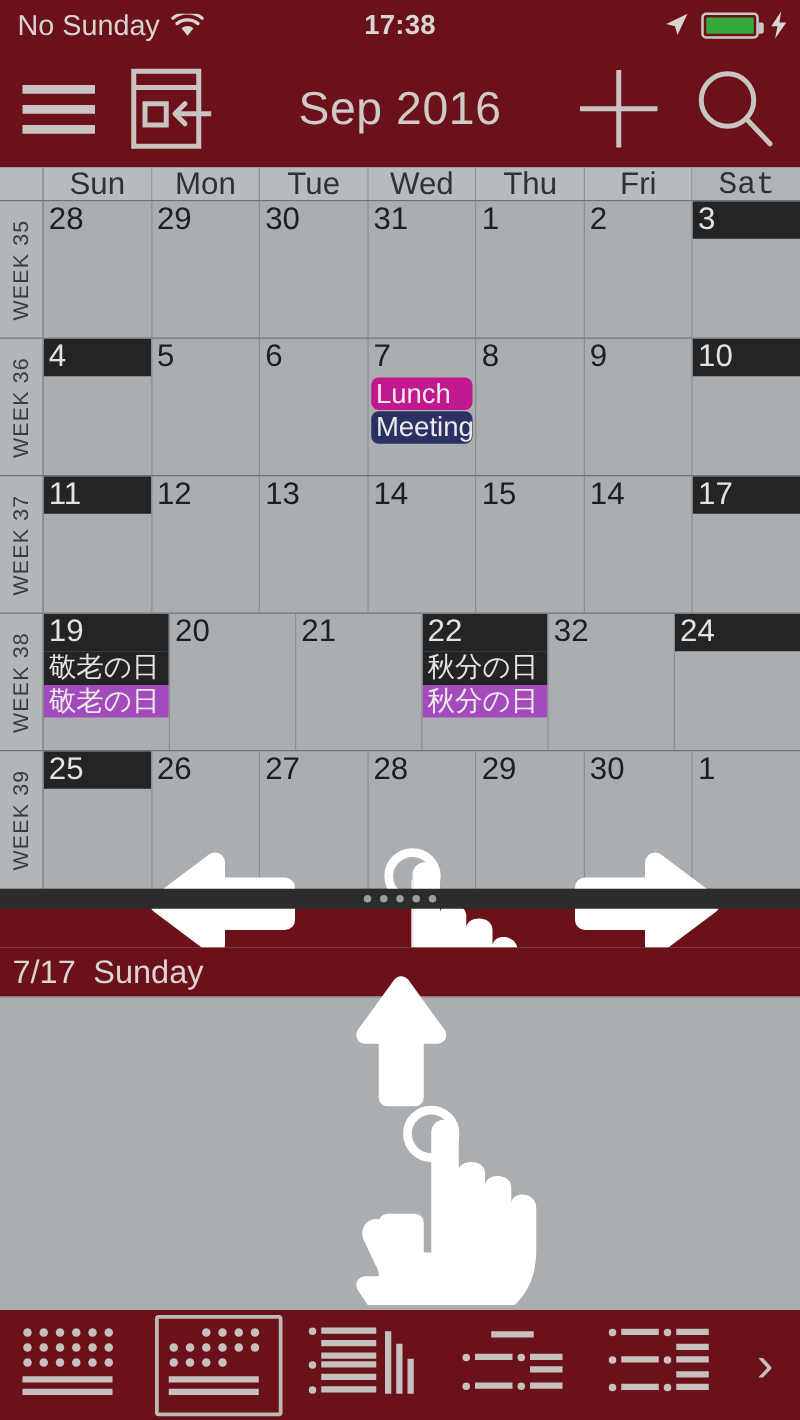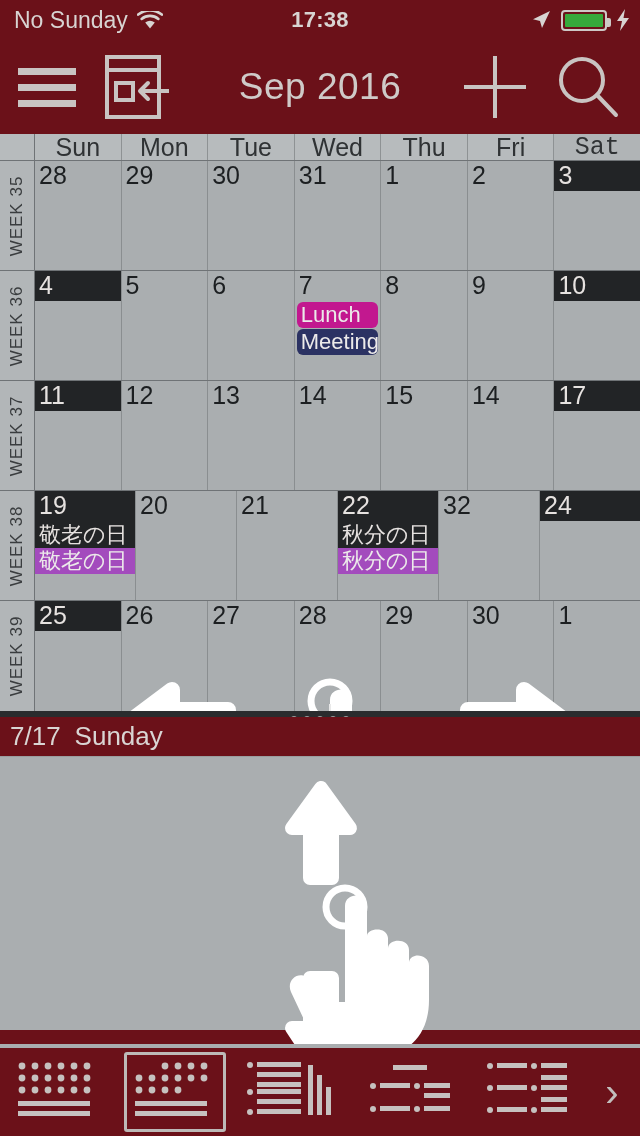--- a/index.html
+++ b/index.html
@@ -100,21 +100,21 @@
   .evt.flat{ border-radius:0; margin:0; }
 
   
   .handle{
     position:absolute; top:711px; left:0; width:640px; height:16px;
     background:#2a2c2e; display:flex; align-items:center; justify-content:center; gap:7px;
   }
   .handle i{ width:6px; height:6px; border-radius:50%; background:#9a9e9f; display:block; }
 
   
-  .daypanel{ position:absolute; top:717px; left:0; width:640px; height:313px; background:#aaaeb0; }
+  .daypanel{ position:absolute; top:758px; left:0; width:640px; height:313px; background:#aaaeb0; }
   .daypanel-head{
     height:40px; background:#6b1119; color:#d9d5d3; font-size:26px;
     display:flex; align-items:center; padding-left:10px; gap:14px;
     border-bottom:1px solid #9a9e9f;
   }
   .daypanel-body{ height:272px; background:#aaaeb0; }
 
   
   .toolbar{
     position:absolute; bottom:0; left:0; width:640px; height:92px;

